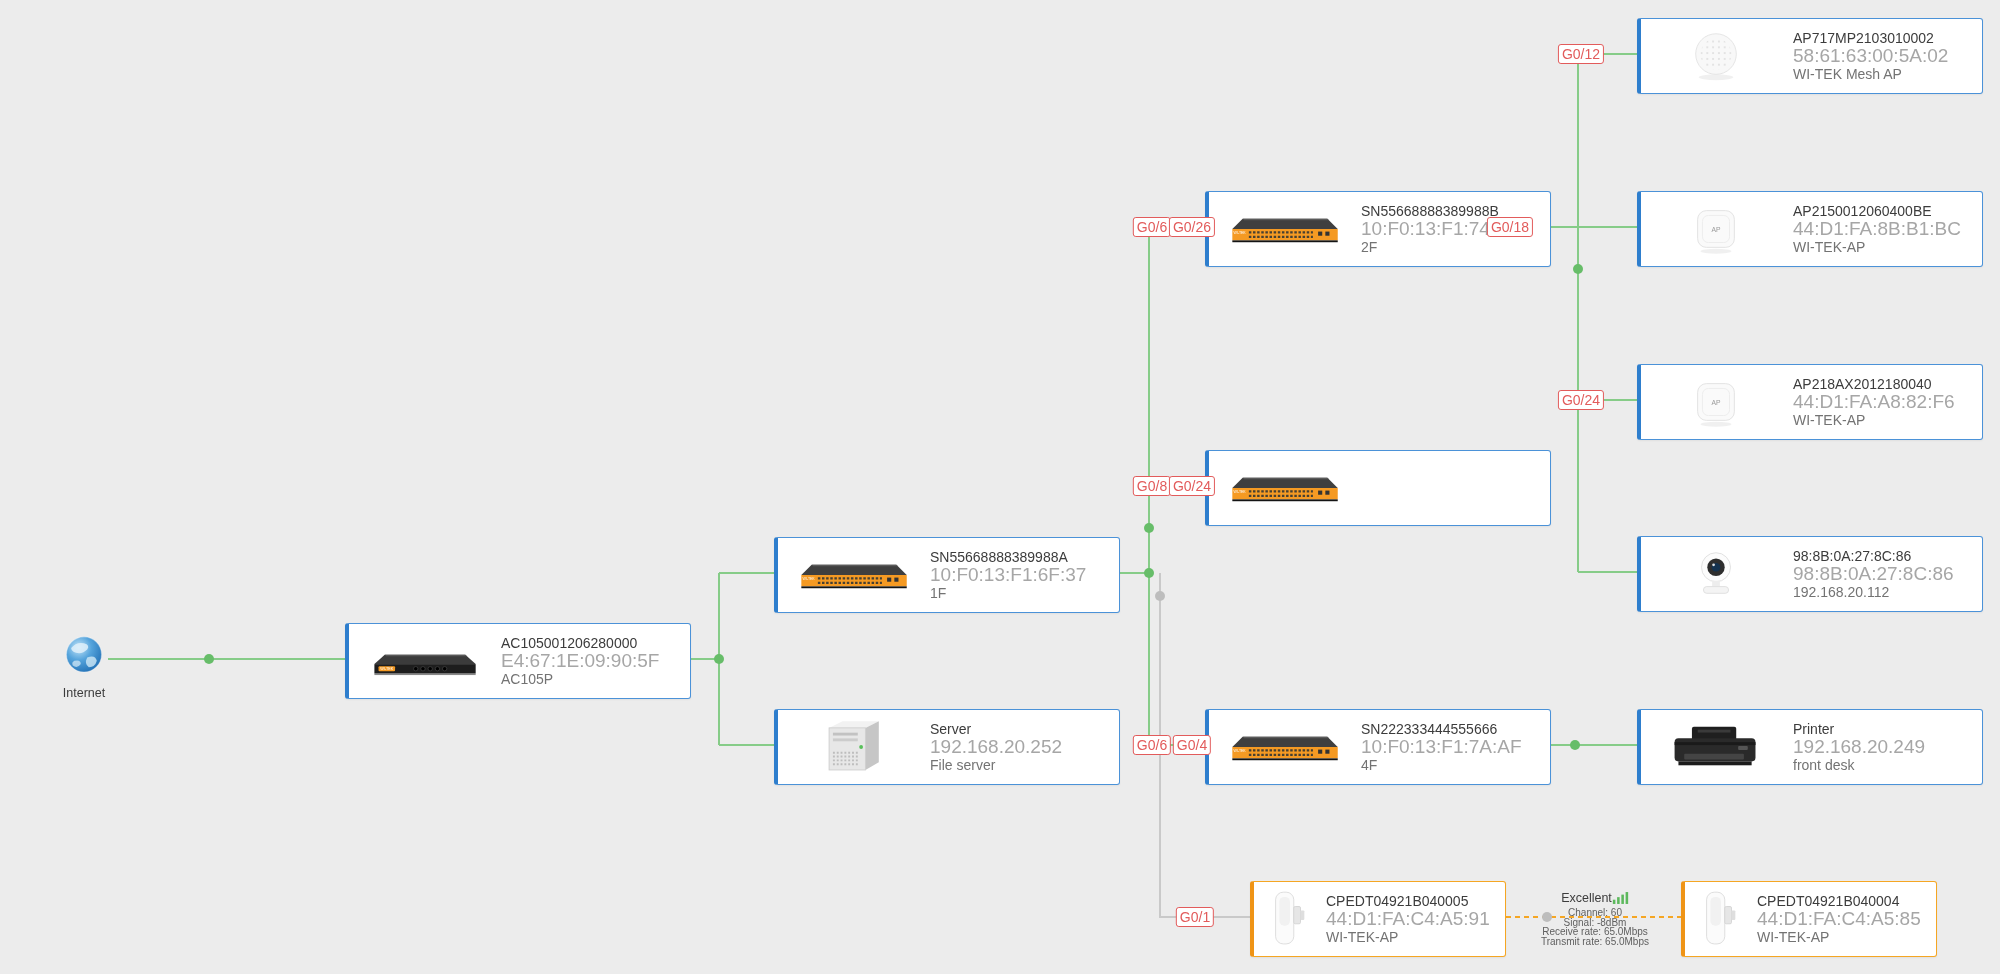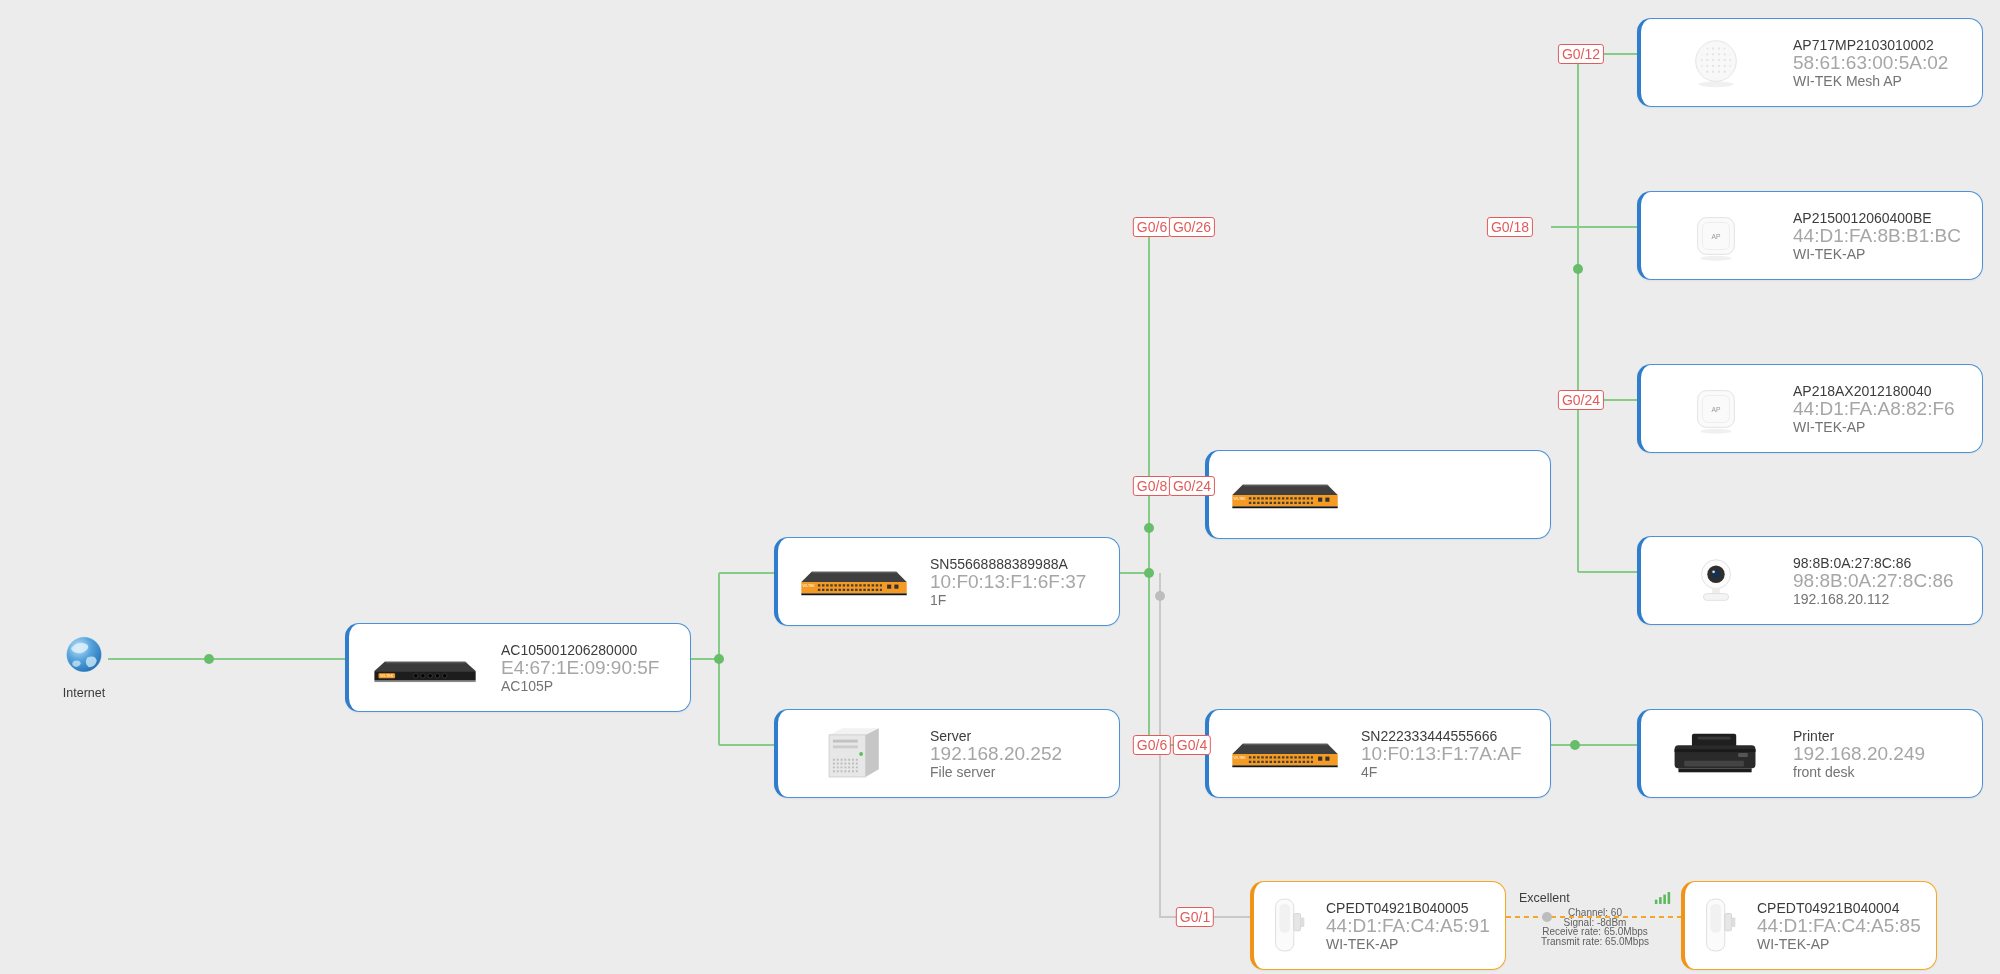--- a/index.html
+++ b/index.html
@@ -1,41 +1,41 @@
 <!DOCTYPE html>
 <html><head>
 <meta charset="utf-8">
 <style>
   *{margin:0;padding:0;box-sizing:border-box}
   html,body{width:2000px;height:974px;overflow:hidden}
   body{font-family:"Liberation Sans",sans-serif;background:#ececec}
   #canvas{position:relative;width:2000px;height:974px;background:#ececec}
   #links{position:absolute;left:0;top:0}
 
-  .card{position:absolute;width:346px;height:89px;background:#fff;
-        border:1px solid #4b92d8;border-left:4px solid #2e7ecd;border-radius:14px;
+  .card{position:absolute;width:346px;height:76px;background:#fff;
+        border:1px solid #4b92d8;border-left:4px solid #2e7ecd;border-radius:3px;
         display:flex;align-items:center;cursor:pointer;box-shadow:0 1px 2px rgba(0,0,0,.05)}
   .card.cpe{width:256px;border-color:#f5a623;border-left-color:#ef9416}
   .dev{width:150px;flex:none;display:flex;justify-content:center;align-items:center}
   .card.cpe .dev{width:70px}
   .info{flex:1;padding-left:2px;overflow:hidden}
   .name{font-size:14px;color:#3c3c3c;line-height:18px;white-space:nowrap}
   .mac{font-size:19px;color:#a6a6a6;line-height:18px;white-space:nowrap}
   .tag{font-size:14px;color:#737373;line-height:18px;white-space:nowrap}
 
   .port{position:absolute;transform:translate(-50%,-50%);background:#fff;
         border:1px solid #e25b5b;color:#e25b5b;font-size:14px;line-height:1;
         padding:2px 3px;border-radius:3px;white-space:nowrap;z-index:5}
 
   .inode{position:absolute;left:52px;top:632px;width:64px;text-align:center;cursor:pointer}
   .inode .globe{width:48px;height:48px;display:block;margin:0 auto}
   .ilabel{margin-top:6px;font-size:12.5px;color:#3b3b3b}
 
   .wifi-info{position:absolute;left:1519px;top:891px;width:152px;text-align:center;z-index:6}
-  .wifi-top{display:flex;justify-content:space-between;align-items:center;margin-bottom:3px}
+  .wifi-top{display:flex;justify-content:center;align-items:center;margin-bottom:3px}
   .wifi-q{font-size:12.5px;color:#3c3c3c}
   .bars{width:17px;height:14px}
   .wifi-line{font-size:10px;line-height:9.5px;color:#606060;white-space:nowrap}
 
   svg text{font-family:"Liberation Sans",sans-serif}
 </style>
 </head>
 <body>
 
 <svg width="0" height="0" style="position:absolute" aria-hidden="true">
@@ -231,20 +231,32 @@
           <use href="#sym-server"></use>
         </svg>
       </div>
     <div class="info">
       <div class="name">Server</div>
       <div class="mac">192.168.20.252</div>
       <div class="tag">File server</div>
     </div>
   </div>
 
+  <div class="card" style="left:1205px;top:191px">
+    <div class="dev">
+        <svg width="124" height="46" viewBox="0 0 120 44">
+          <use href="#sym-switch"></use>
+        </svg>
+      </div>
+    <div class="info">
+      <div class="name">SN55668888389988B</div>
+      <div class="mac">10:F0:13:F1:74:4B</div>
+      <div class="tag">2F</div>
+    </div>
+  </div>
 
   <div class="card" style="left:1205px;top:450px">
     <div class="dev">
         <svg width="124" height="46" viewBox="0 0 120 44">
           <use href="#sym-switch"></use>
         </svg>
       </div>
   </div>
 
   <div class="card" style="left:1205px;top:709px">

